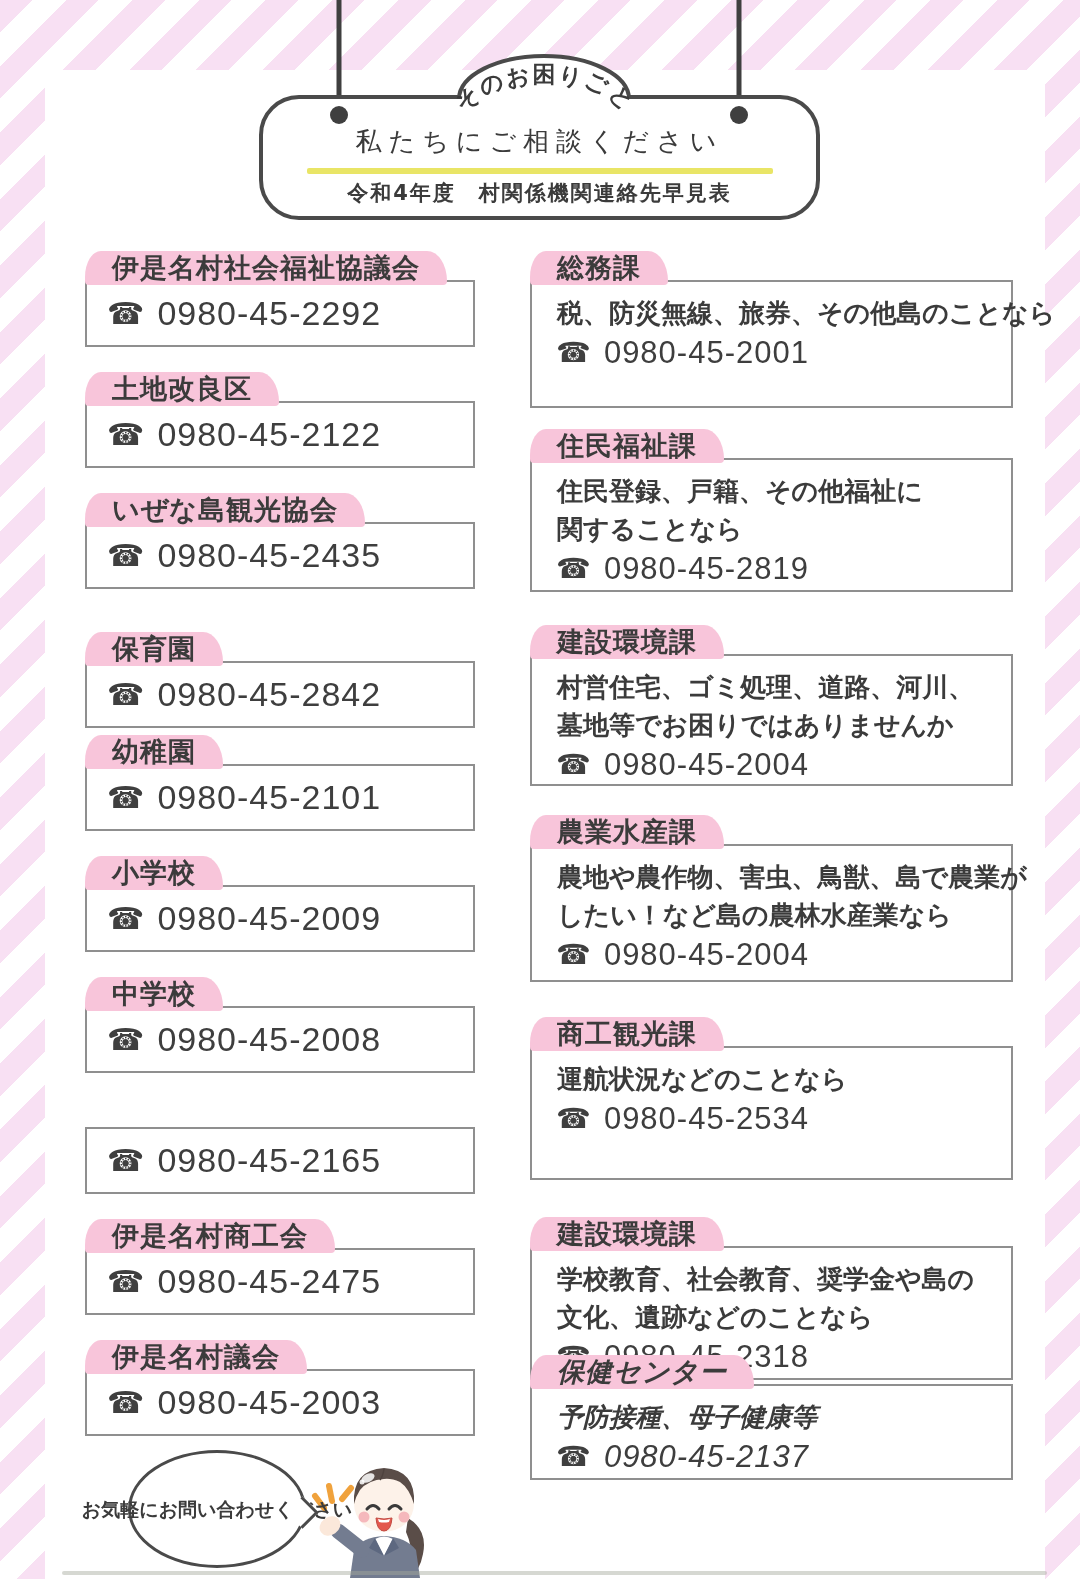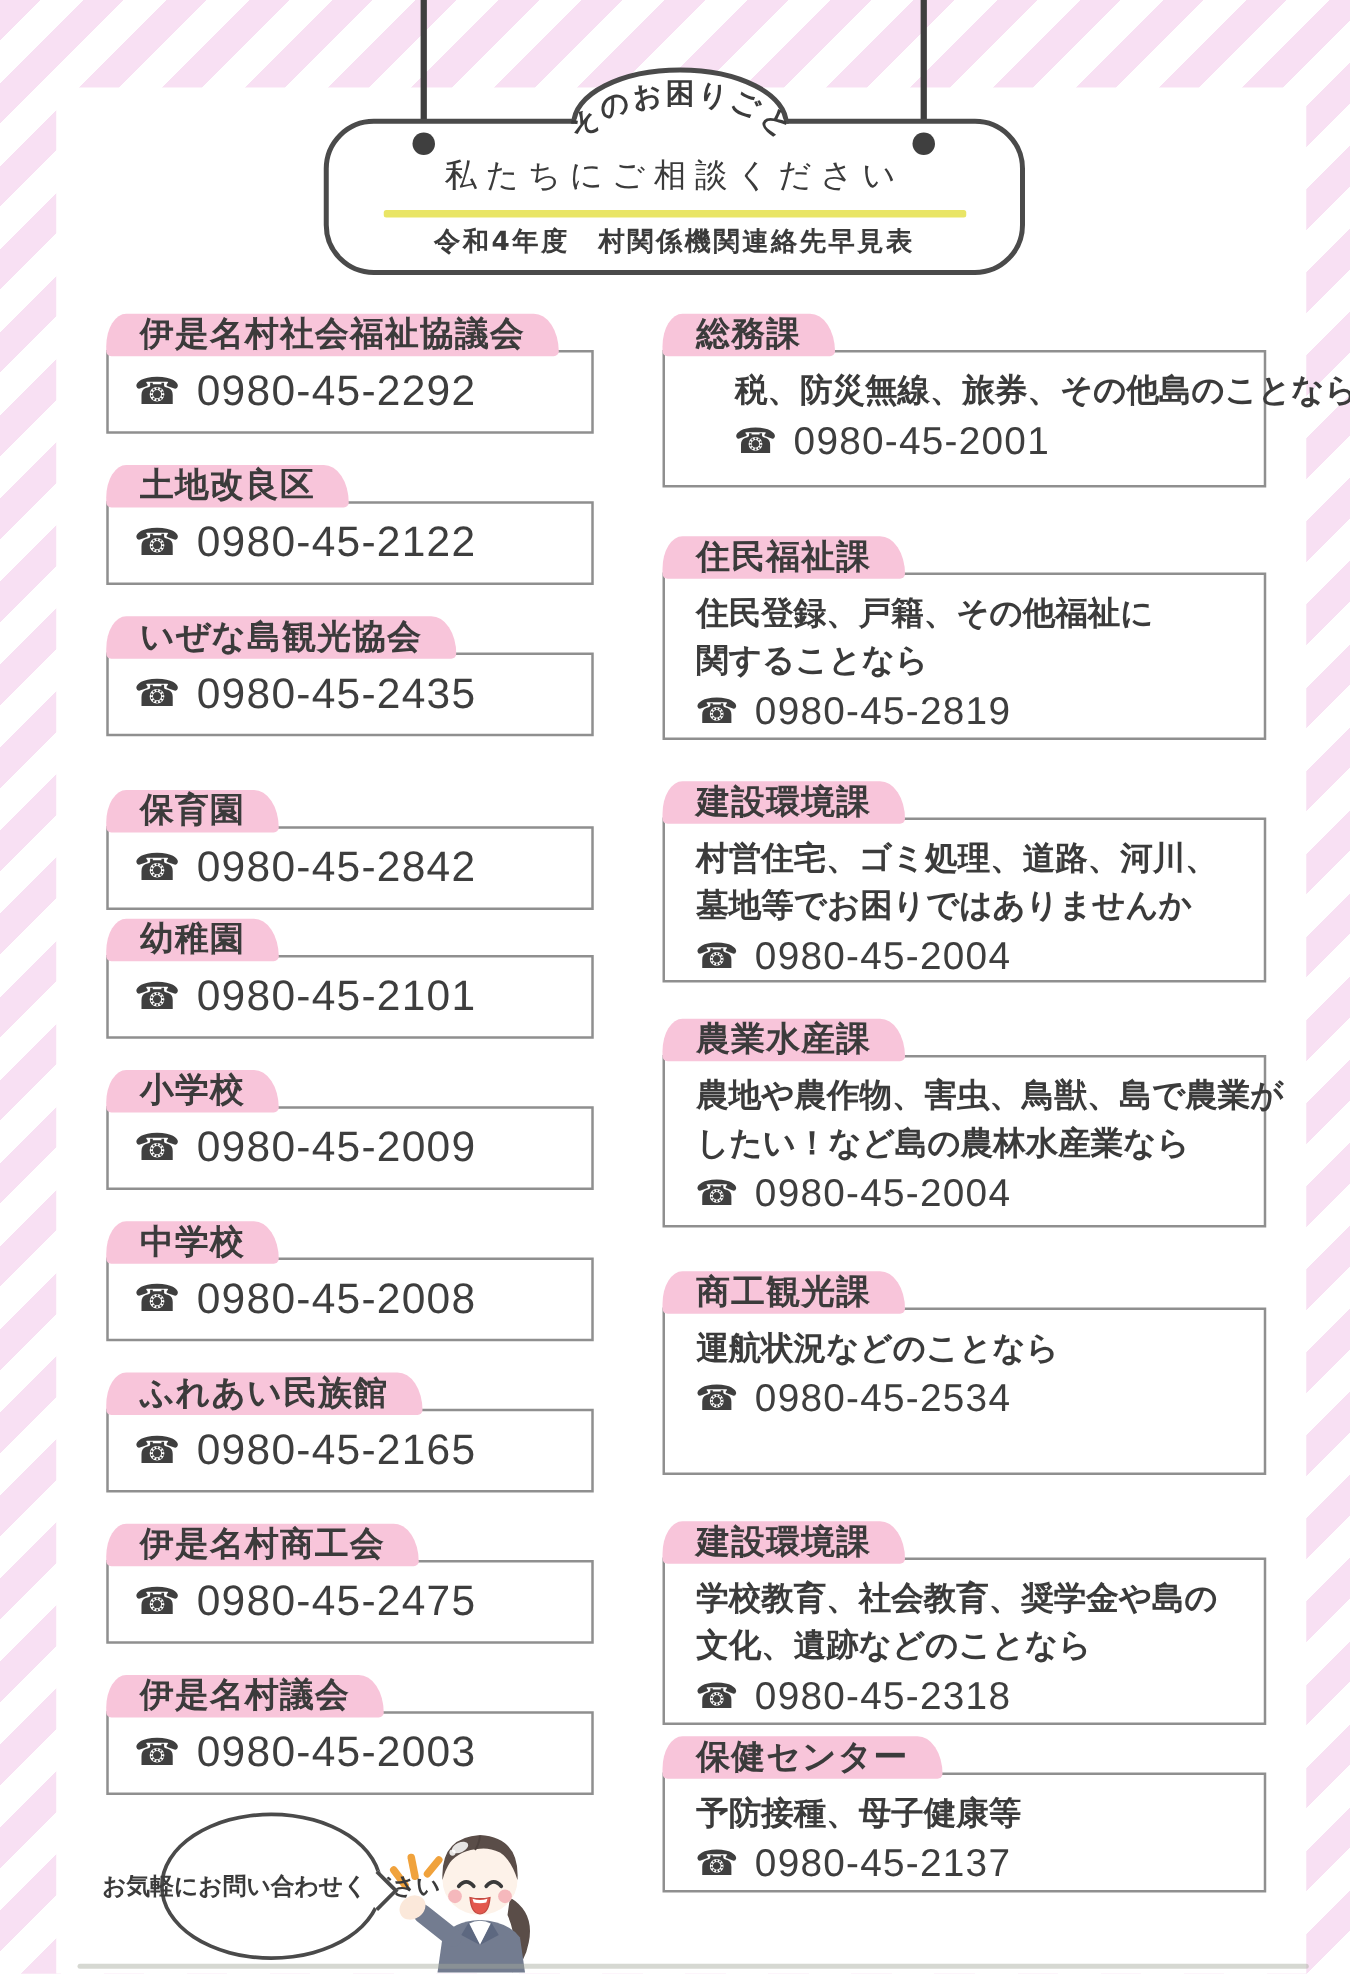--- a/index.html
+++ b/index.html
@@ -174,23 +174,20 @@
     <div class="card card-l" style="top: 726px;">
     <div class="tab">
       <span class="tab-label">中学校</span>
     </div>
     <div class="phone-row">
       <span class="phone-icon">☎</span>
       <span class="phone-num">0980-45-2008</span>
     </div>
   </div>
     <div class="card card-l" style="top: 847px;">
-    <div class="tab">
-      <span class="tab-label">ふれあい民族館</span>
-    </div>
     <div class="phone-row">
       <span class="phone-icon">☎</span>
       <span class="phone-num">0980-45-2165</span>
     </div>
   </div>
     <div class="card card-l" style="top: 968px;">
     <div class="tab">
       <span class="tab-label">伊是名村商工会</span>
     </div>
     <div class="phone-row">
@@ -202,21 +199,21 @@
     <div class="tab">
       <span class="tab-label">伊是名村議会</span>
     </div>
     <div class="phone-row">
       <span class="phone-icon">☎</span>
       <span class="phone-num">0980-45-2003</span>
     </div>
   </div>
   </div>
 <div id="right-col" class="col">
-    <div class="card card-r" style="top: 0px; height: 110px; padding-left: 31px;">
+    <div class="card card-r" style="top: 0px; height: 128px;">
     <div class="tab">
       <span class="tab-label">総務課</span>
     </div>
     <div class="desc">
         <div class="desc-line">税、防災無線、旅券、その他島のことなら</div>
       </div>
     <div class="phone-row">
       <span class="phone-icon">☎</span>
       <span class="phone-num">0980-45-2001</span>
     </div>
@@ -278,21 +275,21 @@
     </div>
     <div class="desc">
         <div class="desc-line">学校教育、社会教育、奨学金や島の</div>
         <div class="desc-line">文化、遺跡などのことなら</div>
       </div>
     <div class="phone-row">
       <span class="phone-icon">☎</span>
       <span class="phone-num">0980-45-2318</span>
     </div>
   </div>
-    <div class="card card-r" style="top: 1138px; height: 96px;">
+    <div class="card card-r" style="top: 1104px; height: 96px; font-style: italic;">
     <div class="tab">
       <span class="tab-label">保健センター</span>
     </div>
     <div class="desc">
         <div class="desc-line">予防接種、母子健康等</div>
       </div>
     <div class="phone-row">
       <span class="phone-icon">☎</span>
       <span class="phone-num">0980-45-2137</span>
     </div>

